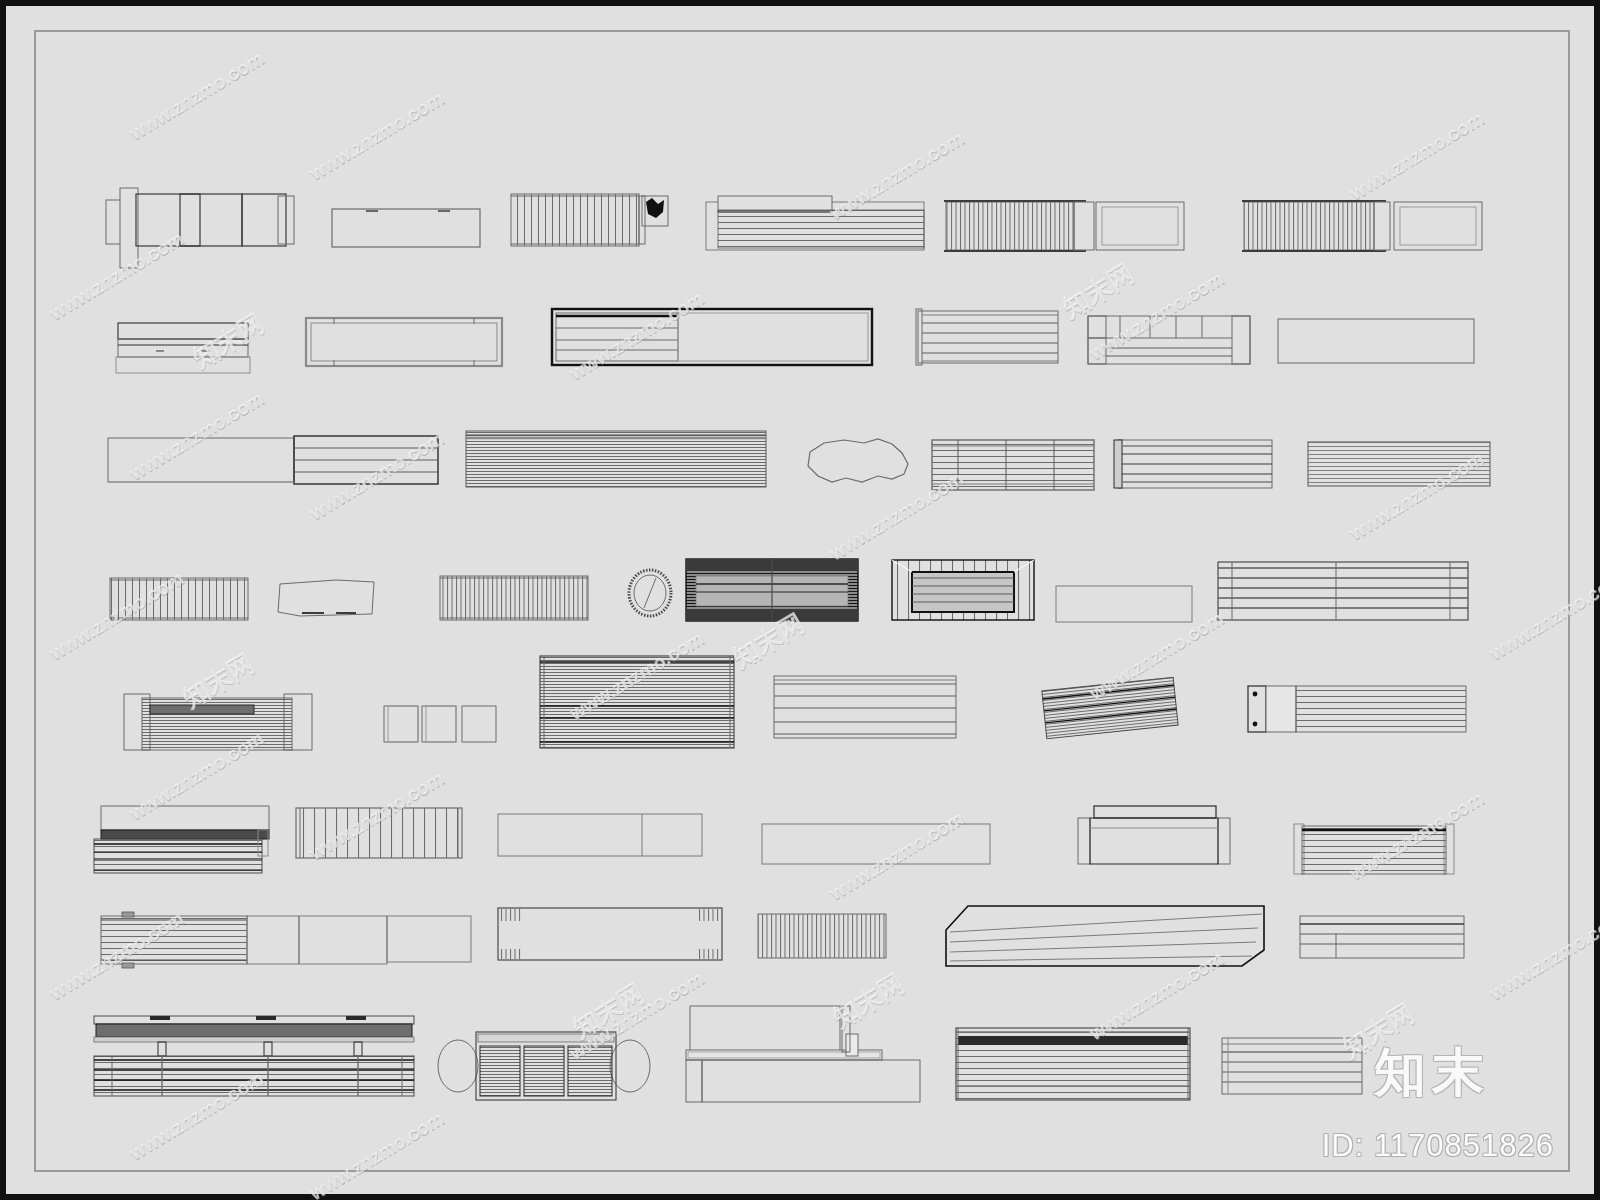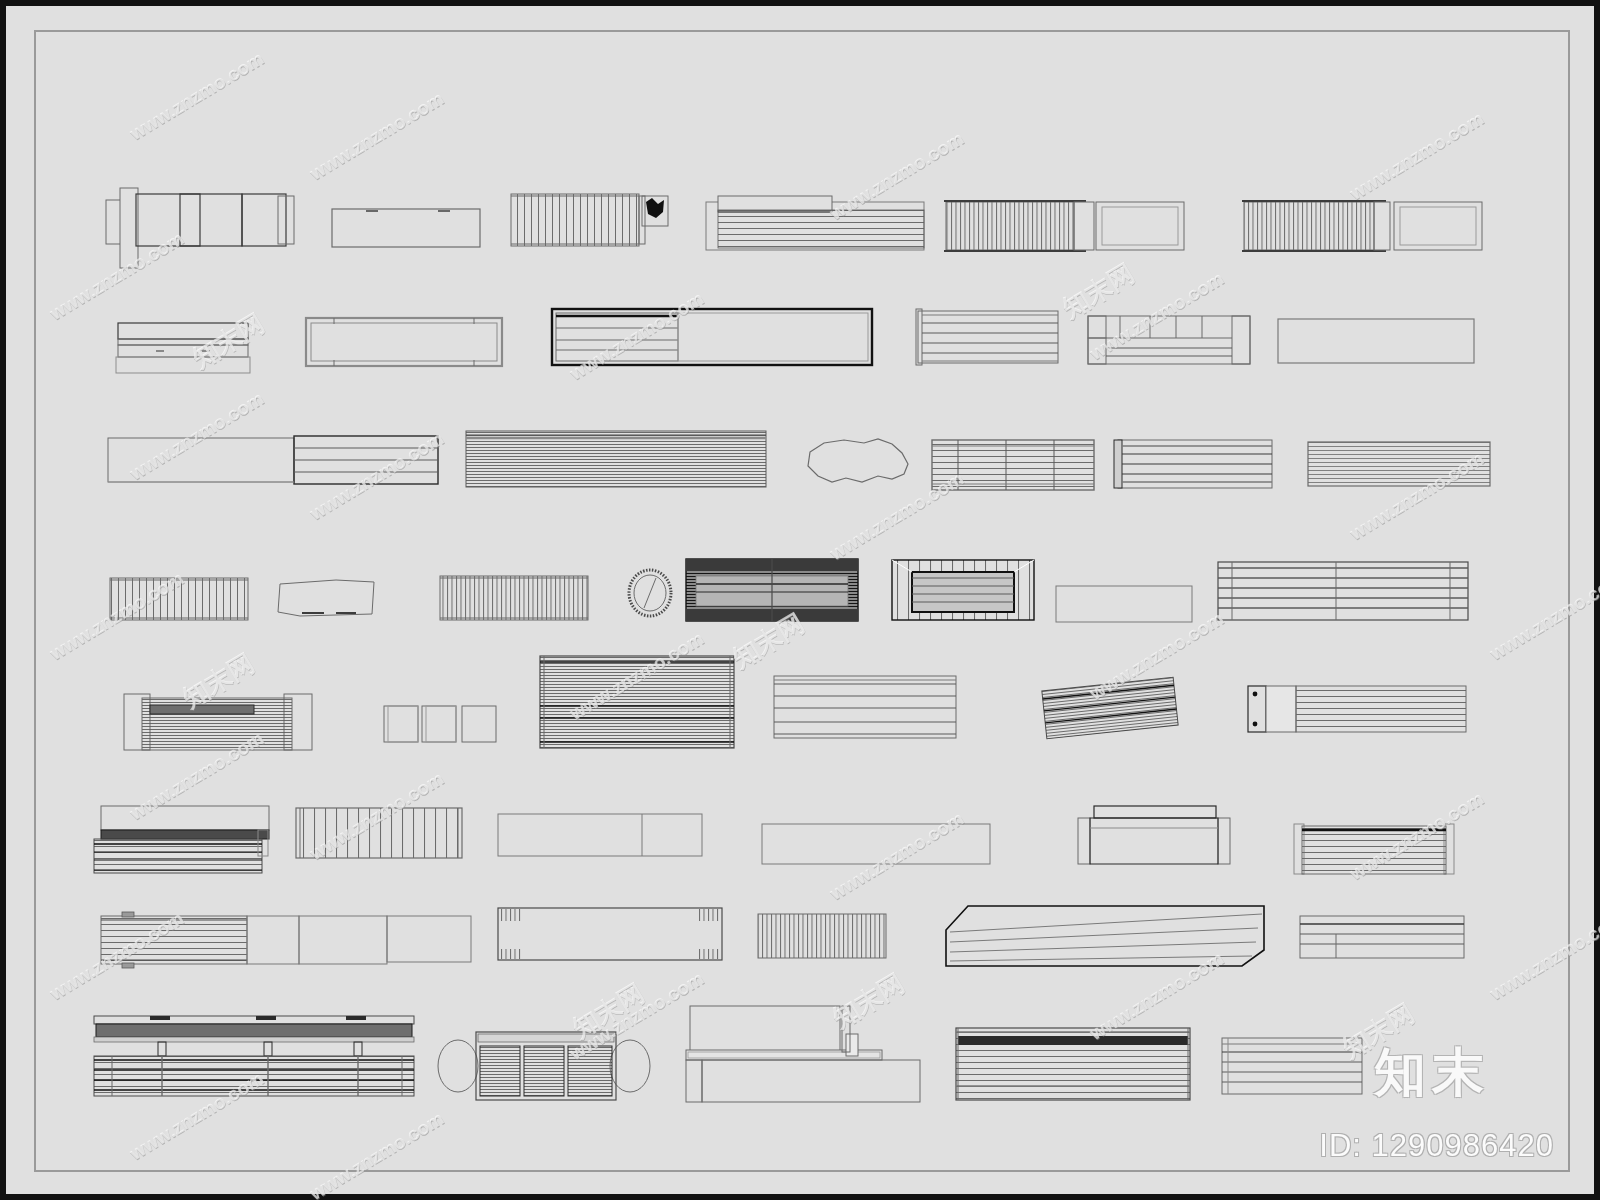--- a/index.html
+++ b/index.html
@@ -609,15 +609,15 @@
 
   <div class="wm-cn" style="left:170px; top:680px;">知末网</div>
   <div class="wm-cn" style="left:560px; top:1010px;">知末网</div>
   <div class="wm-cn" style="left:1050px;top:290px;">知末网</div>
   <div class="wm-cn" style="left:720px; top:640px;">知末网</div>
   <div class="wm-cn" style="left:820px; top:1000px;">知末网</div>
   <div class="wm-cn" style="left:180px; top:340px;">知末网</div>
   <div class="wm-cn" style="left:1330px;top:1030px;">知末网</div>
 
   <div id="brand-mark">知末</div>
-  <div id="asset-id">ID: 1290986420</div>
+  <div id="asset-id">ID: 1170851826</div>
 
 </div>
 
 </body></html>

